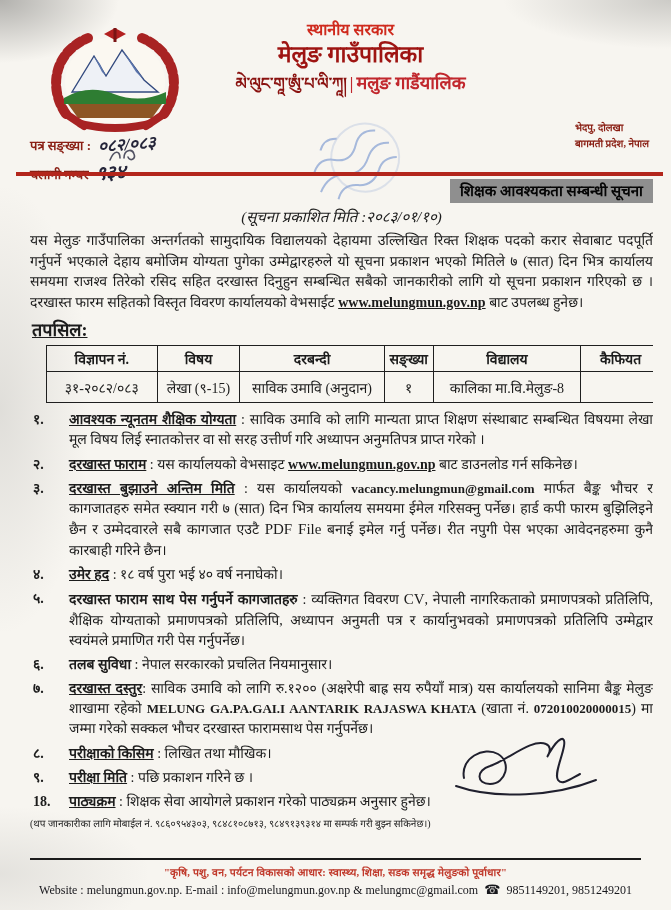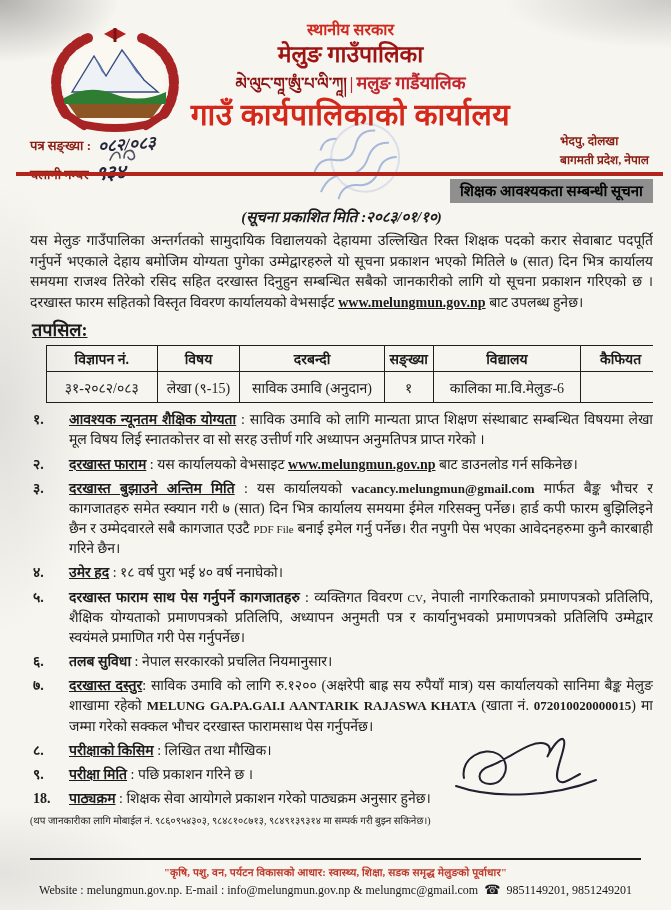--- a/index.html
+++ b/index.html
@@ -20,43 +20,43 @@
   .muni-line{color:#9e1412;font-weight:bold;font-size:23px;margin-top:1px;}
   .script-line{font-size:16px;margin-top:2px;}
   .p-tib{color:#8a1210;font-weight:bold;}
   .p-div{color:#c1272d;font-weight:bold;padding:0 3px;}
   .p-devred{color:#c1272d;font-weight:bold;font-size:18px;}
   .office-line{color:#d4281b;font-weight:bold;font-size:30px;margin-top:2px;letter-spacing:.5px;}
   .letter-meta{position:absolute;left:30px;top:131px;font-size:13px;color:#8a1f14;font-weight:bold;line-height:1.6;}
   .hand{font-style:italic;font-weight:bold;color:#26263a;font-size:17px;display:inline-block;transform:rotate(-4deg);margin-left:4px;}
   .hand.big{font-size:19px;}
   .scribble{position:absolute;left:78px;top:-12px;opacity:.8;}
-  .place-block{position:absolute;right:22px;top:132px;color:#8a1f14;font-weight:bold;font-size:12px;line-height:1.55;text-align:left;}
+  .place-block{position:absolute;right:22px;top:120px;color:#8a1f14;font-weight:bold;font-size:10px;line-height:1.55;text-align:left;}
   .stamp{position:absolute;left:300px;top:112px;width:130px;height:95px;opacity:.55;transform:rotate(-8deg);pointer-events:none;}
   .red-rule{position:absolute;left:16px;right:8px;top:172px;height:3px;background:#b3261c;border-bottom:1px solid rgba(179,38,28,.45);}
   
   .content{position:absolute;top:179px;left:30px;right:18px;bottom:56px;overflow:hidden;}
   .band-wrap{text-align:right;}
   .band{display:inline-block;background:#8f8f8f;color:#050505;font-weight:bold;font-size:15px;padding:1px 10px 3px;}
-  .pubdate{text-align:center;font-weight:bold;font-style:italic;font-size:15px;margin-top:3px;}
+  .pubdate{text-align:center;font-weight:normal;font-style:italic;font-size:15px;margin-top:3px;}
   .intro{margin-top:5px;font-size:14px;line-height:1.47;text-align:justify;}
   .tapasil{font-weight:bold;text-decoration:underline;font-size:18px;margin:4px 0 4px 2px;}
   table.vac{border-collapse:collapse;width:calc(100% - 8px);margin-left:16px;font-size:14px;}
   table.vac th,table.vac td{border:1.6px solid #1f1f1f;padding:3px 4px;text-align:center;}
   table.vac th{font-weight:bold;}
   table.vac td{height:24px;}
   .items{margin-top:7px;}
   .item{display:flex;margin-bottom:4px;font-size:14px;line-height:1.44;}
   .item .num{min-width:36px;font-weight:bold;padding-left:3px;}
   .item .itext{flex:1;text-align:justify;}
   .p-n{}
   .p-lead{font-weight:bold;text-decoration:underline;}
   .p-blead{font-weight:bold;}
   .p-link{font-weight:bold;text-decoration:underline;}
-  .p-lat{font-size:11px;}
+  .p-lat{font-size:15px;}
   .p-blat{font-weight:bold;font-size:13px;}
   .contact-note{font-size:10px;margin-top:3px;}
   
   .signature{position:absolute;right:45px;bottom:105px;width:180px;height:75px;}
   .footer{position:absolute;left:24px;right:24px;bottom:12px;text-align:center;}
   .footer-rule{height:2.5px;background:#1b1b1b;margin:0 6px 5px;}
   .motto{color:#c0392b;font-size:10.5px;font-weight:bold;letter-spacing:.2px;}
   .weblinks{font-size:12px;color:#17171c;margin-top:3px;font-family:"Liberation Serif",serif;}
   .phone-glyph{font-size:13px;padding:0 3px;}
 </style>
@@ -79,21 +79,20 @@
       <path d="M24,78 L118,78 L108,92 L34,92 Z" fill="#8d5524"></path>
       <path d="M30,92 Q71,104 112,92 L108,101 Q71,111 34,101 Z" fill="#a82323"></path>
       <path d="M22,88 L40,100 M120,88 L102,100" stroke="#a82323" stroke-width="8" stroke-linecap="round"></path>
     </svg>
   </div>
 
   <div class="head-center">
     <div class="govt-line">स्थानीय सरकार</div>
     <div class="muni-line">मेलुङ गाउँपालिका</div>
     <div class="script-line"><span class="p-tib">མེ་ལུང་གཱ་ཨུཾ་པ་ལི་ཀཱ།</span><span class="p-div">|</span><span class="p-devred">मलुङ गाडैंयालिक</span></div>
-    <div class="office-line">गाउँ कार्यपालिकाको कार्यालय</div>
   </div>
 
   <div class="letter-meta">
     <div>
       <span>पत्र सङ्ख्या :</span>
       <span class="hand">०८२/०८३</span>
     </div>
     <div style="position:relative">
       <span class="scribble">
         <svg width="34" height="18" viewBox="0 0 34 18">
@@ -152,21 +151,21 @@
             <th>विद्यालय</th>
             <th>कैफियत</th>
           </tr>
         </thead>
       <tbody>
           <tr>
             <td>३१-२०८२/०८३</td>
             <td>लेखा (९-15)</td>
             <td>साविक उमावि (अनुदान)</td>
             <td>१</td>
-            <td>कालिका मा.वि.मेलुङ-6</td>
+            <td>कालिका मा.वि.मेलुङ-8</td>
             <td></td>
           </tr>
         </tbody>
     </table>
 
     <div class="items" id="items-list">
         <div class="item">
           <span class="num">१.</span>
           <span class="itext"><span class="p-lead">आवश्यक न्यूनतम शैक्षिक योग्यता</span><span class="p-n"> : साविक उमावि को लागि मान्यता प्राप्त शिक्षण संस्थाबाट सम्बन्धित विषयमा लेखा मूल विषय लिई स्नातकोत्तर वा सो सरह उत्तीर्ण गरि अध्यापन अनुमतिपत्र प्राप्त गरेको ।</span></span>
         </div>

